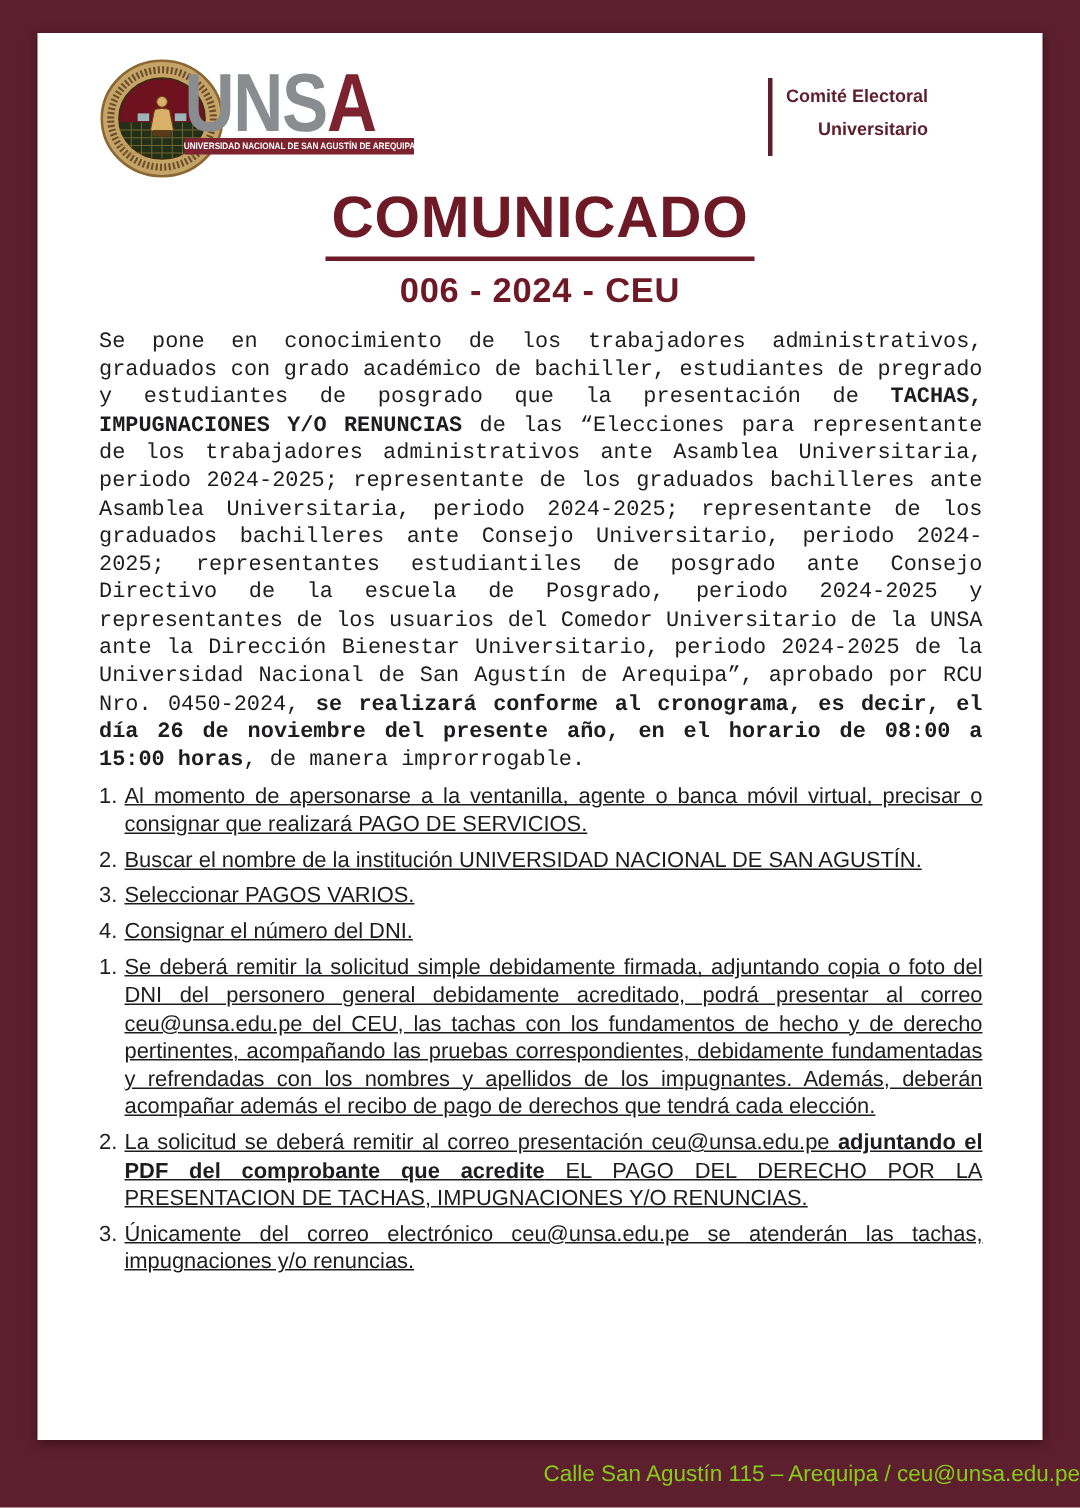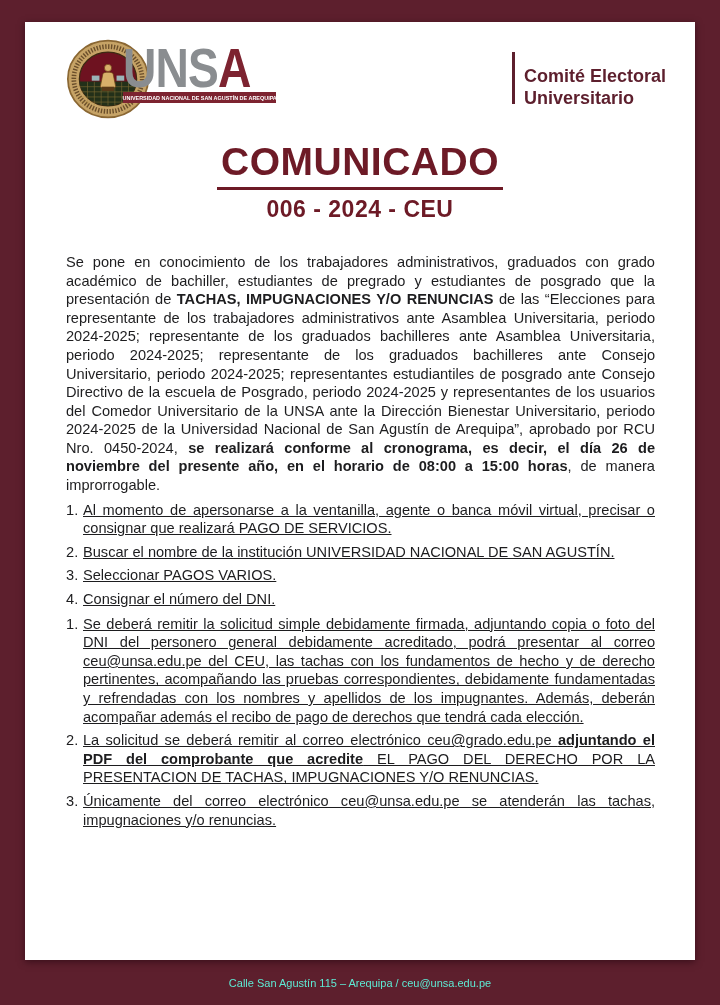--- a/index.html
+++ b/index.html
@@ -32,61 +32,61 @@
   .wordmark .a{color:var(--unsa-accent);}
   .tagline{
     position:absolute;left:98px;top:70px;width:153px;height:11px;
     background:var(--unsa-accent);color:#fff;
     display:flex;align-items:center;justify-content:center;
     font-size:6.2px;font-weight:700;white-space:nowrap;
   }
   .tagline .scale{display:inline-block;transform:scaleX(.88);transform-origin:center;}
   .org-divider{position:absolute;left:487px;top:30px;width:3px;height:52px;background:var(--maroon);}
   .org-name{
-    position:absolute;left:499px;top:43px;
-    font-size:18px;font-weight:700;line-height:22px;color:var(--maroon);
+    position:absolute;left:499px;top:31px;
+    font-size:12px;font-weight:700;line-height:22px;color:var(--maroon);text-align:right;
   }
   
-  .title-block{text-align:center;margin-top:16px;}
+  .title-block{text-align:center;}
   .title-main{
     display:inline-block;
     font-size:39px;font-weight:700;letter-spacing:.5px;
     color:var(--title-maroon);
     border-bottom:3px solid var(--title-maroon);
     padding:0 4px 4px;
     line-height:1.05;
   }
   .title-number{
     font-size:23px;font-weight:700;color:var(--title-maroon);
     margin-top:6px;letter-spacing:.5px;
   }
   
   .doc-body{
     padding:0 40px 0 41px;
     color:var(--body-ink);
     font-size:14.6px;line-height:18.6px;
     text-align:justify;
   }
   .doc-body p.para{margin:6px 0;}
-  .doc-body p.para:first-child{margin-top:30px;}
+  .doc-body p.para:first-child{margin-top:12px;font-family:Liberation Mono, monospace;}
   .doc-body strong{font-weight:700;}
   ol.num-list{list-style:none;counter-reset:item;margin:6px 0;text-decoration:underline;}
   ol.num-list li{
     counter-increment:item;
     position:relative;padding-left:17px;margin:5px 0;
     text-align:justify;
   }
   ol.num-list li::before{
     content:counter(item) ".";
     position:absolute;left:0;
   }
   .address-bar{
     position:absolute;left:0;right:0;bottom:0;height:45px;
-    display:flex;align-items:center;justify-content:center;
-    color:#5eead4;font-size:11px;
+    display:flex;align-items:center;justify-content:flex-end;
+    color:#84cc16;font-size:15px;
   }
 </style>
 </head>
 <body>
 
 <div class="card">
 
   <div class="header">
     <svg class="seal" viewBox="0 0 100 96" aria-hidden="true">
       <ellipse cx="50" cy="48" rx="47" ry="45" fill="#c6a366" stroke="#8a6733" stroke-width="2"></ellipse>
@@ -140,21 +140,21 @@
   <div class="doc-body">
       <p class="para"><span>Se pone en conocimiento de los trabajadores administrativos, graduados con grado académico de bachiller, estudiantes de pregrado y estudiantes de posgrado que la presentación de </span><strong>TACHAS, IMPUGNACIONES Y/O RENUNCIAS</strong><span> de las “Elecciones para representante de los trabajadores administrativos ante Asamblea Universitaria, periodo 2024-2025; representante de los graduados bachilleres ante Asamblea Universitaria, periodo 2024-2025; representante de los graduados bachilleres ante Consejo Universitario, periodo 2024-2025; representantes estudiantiles de posgrado ante Consejo Directivo de la escuela de Posgrado, periodo 2024-2025 y representantes de los usuarios del Comedor Universitario de la UNSA ante la Dirección Bienestar Universitario, periodo 2024-2025 de la Universidad Nacional de San Agustín de Arequipa”, aprobado por RCU Nro. 0450-2024, </span><strong>se realizará conforme al cronograma, es decir, el día 26 de noviembre del presente año, en el horario de 08:00 a 15:00 horas</strong><span>, de manera improrrogable.</span></p>
       <ol class="num-list">
         <li><span>Al momento de apersonarse a la ventanilla, agente o banca móvil virtual, precisar o consignar que realizará PAGO DE SERVICIOS.</span></li>
         <li><span>Buscar el nombre de la institución UNIVERSIDAD NACIONAL DE SAN AGUSTÍN.</span></li>
         <li><span>Seleccionar PAGOS VARIOS.</span></li>
         <li><span>Consignar el número del DNI.</span></li>
       </ol>
       <ol class="num-list">
         <li><span>Se deberá remitir la solicitud simple debidamente firmada, adjuntando copia o foto del DNI del personero general debidamente acreditado, podrá presentar al correo ceu@unsa.edu.pe del CEU, las tachas con los fundamentos de hecho y de derecho pertinentes, acompañando las pruebas correspondientes, debidamente fundamentadas y refrendadas con los nombres y apellidos de los impugnantes. Además, deberán acompañar además el recibo de pago de derechos que tendrá cada elección.</span></li>
-        <li><span>La solicitud se deberá remitir al correo electrónico ceu@grado.edu.pe </span><strong>adjuntando el PDF del comprobante que acredite</strong><span> EL PAGO DEL DERECHO POR LA PRESENTACION DE TACHAS, IMPUGNACIONES Y/O RENUNCIAS.</span></li>
+        <li><span>La solicitud se deberá remitir al correo presentación ceu@unsa.edu.pe </span><strong>adjuntando el PDF del comprobante que acredite</strong><span> EL PAGO DEL DERECHO POR LA PRESENTACION DE TACHAS, IMPUGNACIONES Y/O RENUNCIAS.</span></li>
         <li><span>Únicamente del correo electrónico ceu@unsa.edu.pe se atenderán las tachas, impugnaciones y/o renuncias.</span></li>
       </ol>
     </div>
 
 </div>
 
 <div class="address-bar">
   <span>Calle San Agustín 115 – Arequipa / ceu@unsa.edu.pe</span>
 </div>
 

